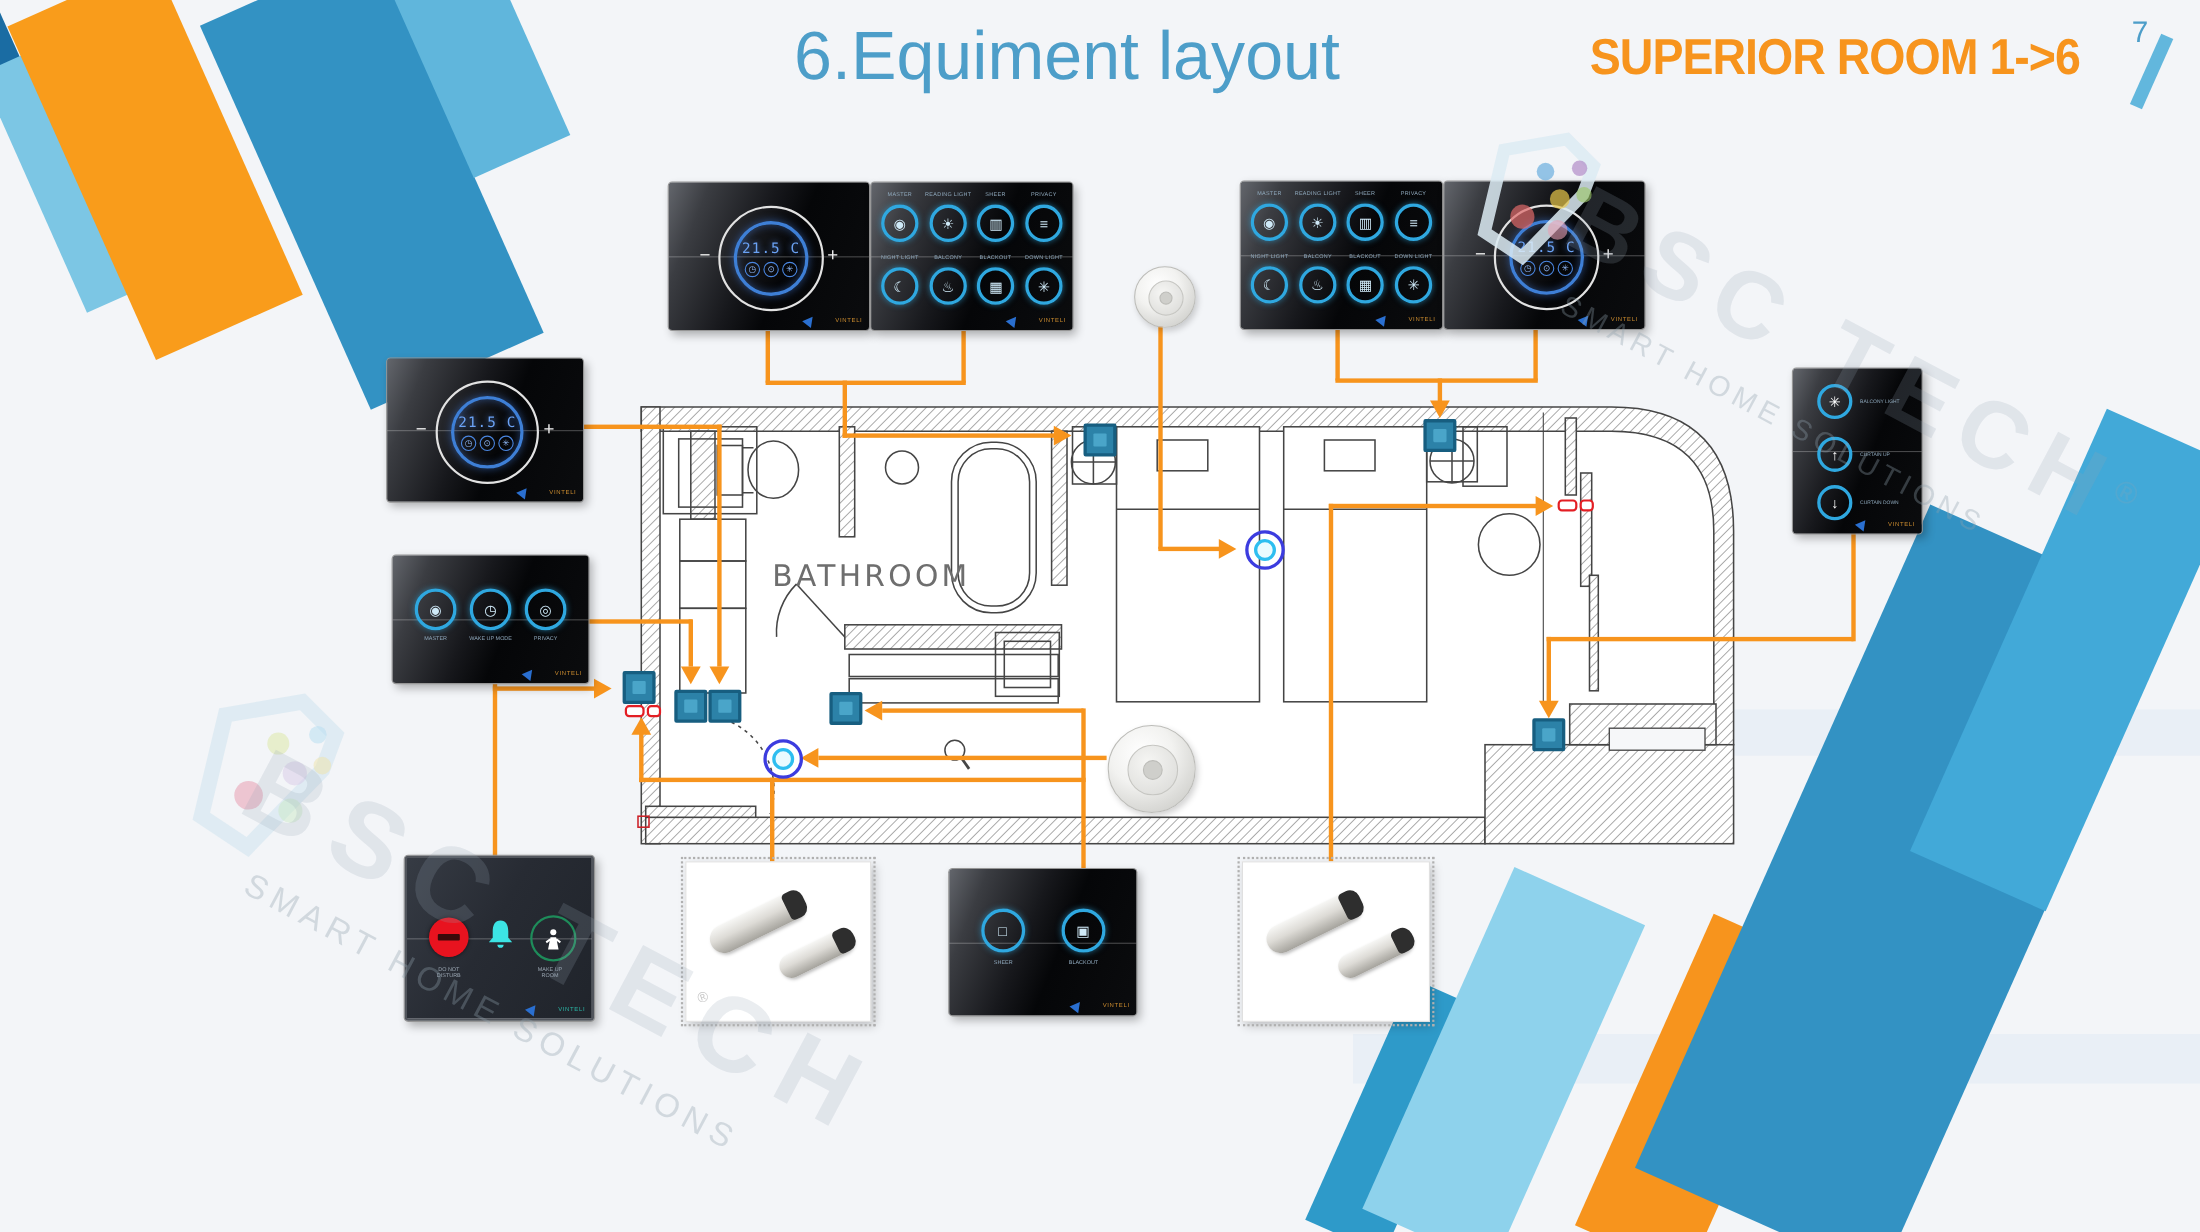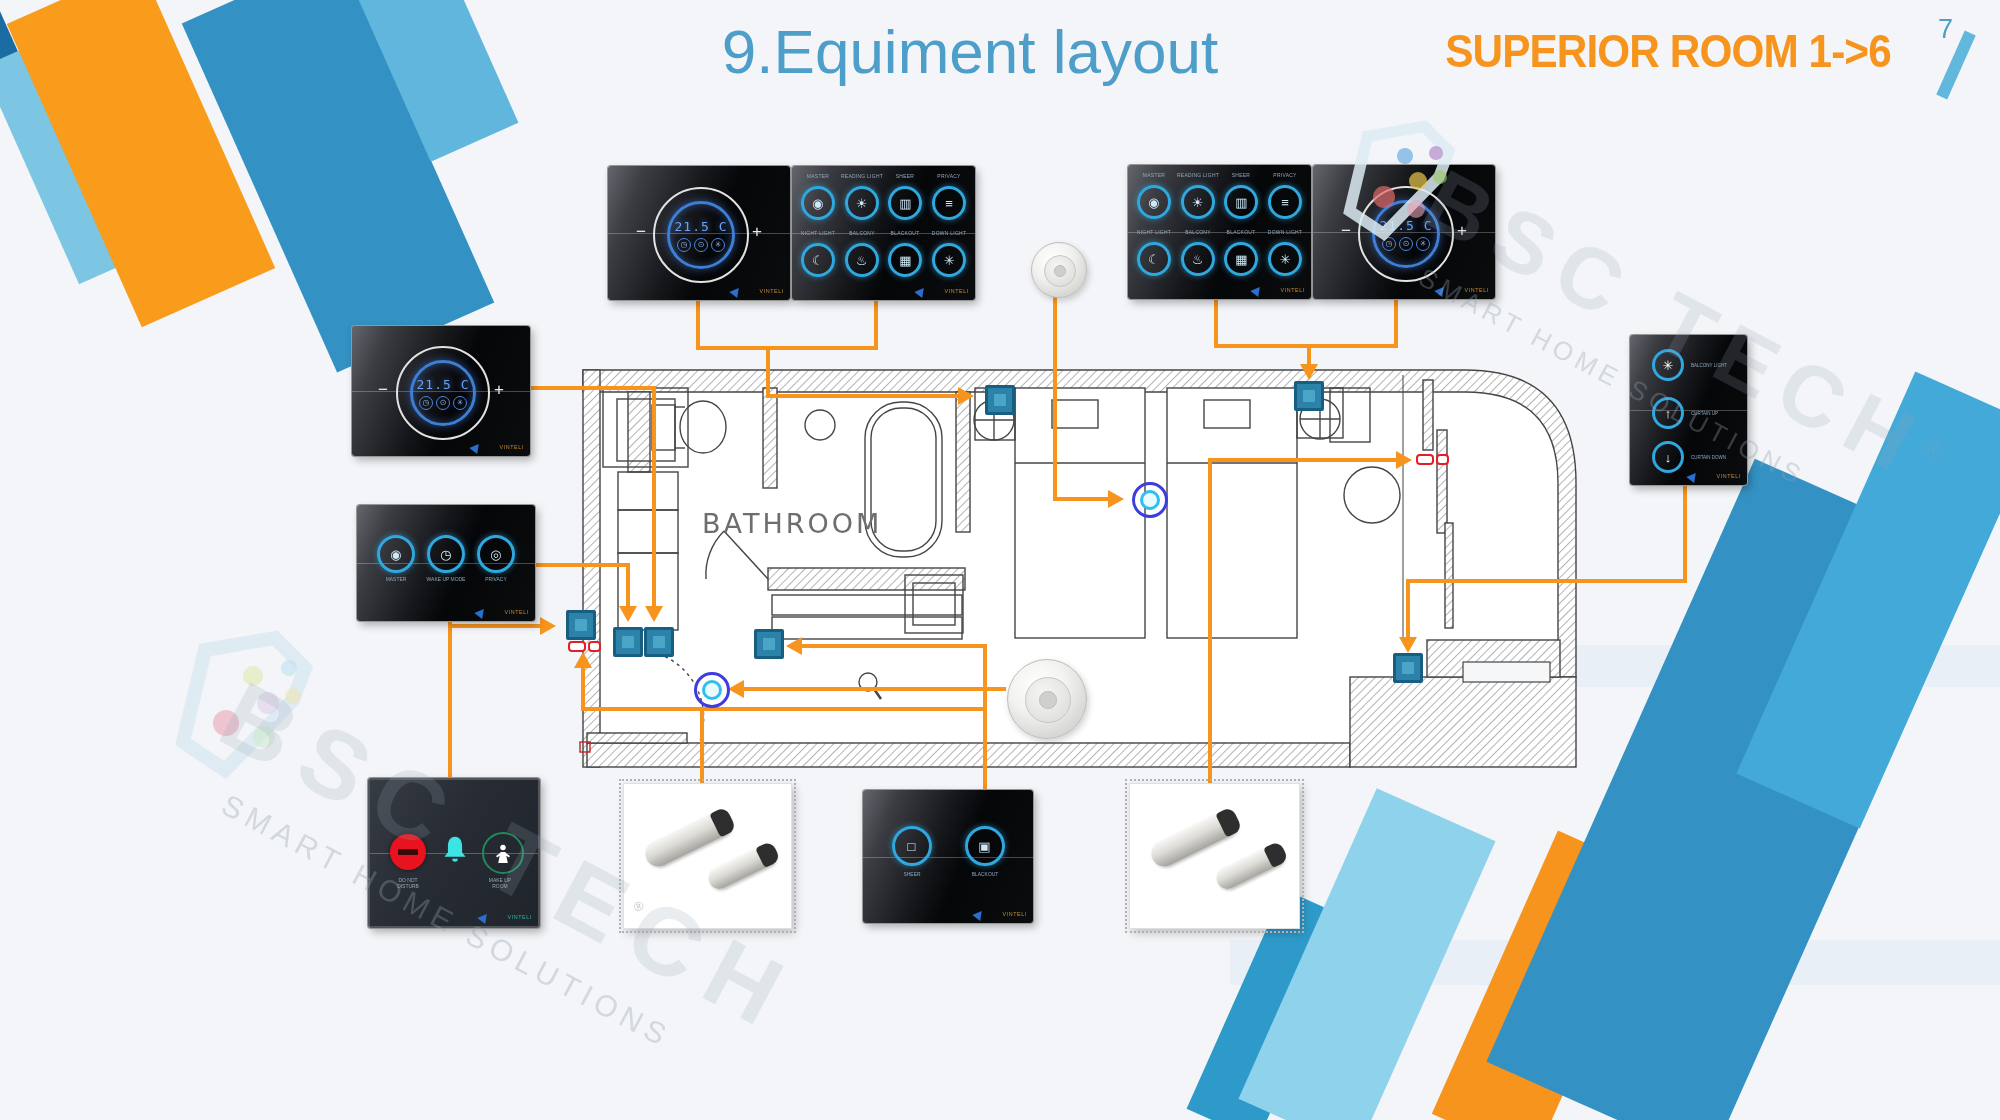--- a/index.html
+++ b/index.html
@@ -121,21 +121,21 @@
   <div class="stripe" style="left:252px;top:-28px;width:172px;height:382px;background:#3392c3;transform:rotate(-24deg);"></div>
   <div class="stripe" style="left:390px;top:-30px;width:96px;height:180px;background:#60b6dc;transform:rotate(-24deg);"></div>
   <div class="stripe" style="left:1950px;top:30px;width:12px;height:70px;background:#62b7dd;transform:rotate(24deg);"></div>
 
   <div class="stripe" style="left:1232px;top:895px;width:78px;height:240px;background:#2e9ac9;transform:rotate(24deg);"></div>
   <div class="stripe" style="left:1302px;top:800px;width:130px;height:340px;background:#8ed2ec;transform:rotate(24deg);"></div>
   <div class="stripe" style="left:1490px;top:840px;width:112px;height:310px;background:#f7941d;transform:rotate(24deg);"></div>
   <div class="stripe" style="left:1610px;top:480px;width:245px;height:660px;background:#3392c3;transform:rotate(24deg);"></div>
   <div class="stripe" style="left:1820px;top:380px;width:135px;height:440px;background:#42a9d8;transform:rotate(24deg);"></div>
 
-  <div class="title">9.Equiment layout</div>
+  <div class="title">6.Equiment layout</div>
   <div class="roomlbl">SUPERIOR ROOM 1-&gt;6</div>
   <div class="pageno">7</div>
 
   <svg id="plan" width="1060" height="430" viewBox="0 0 1060 430">
     <defs>
       <pattern id="hatch" width="6" height="6" patternUnits="userSpaceOnUse" patternTransform="rotate(45)">
         <rect width="6" height="6" fill="#ffffff"></rect>
         <line x1="0" y1="0" x2="0" y2="6" stroke="#8a8a8a" stroke-width="1.3"></line>
       </pattern>
     </defs>

